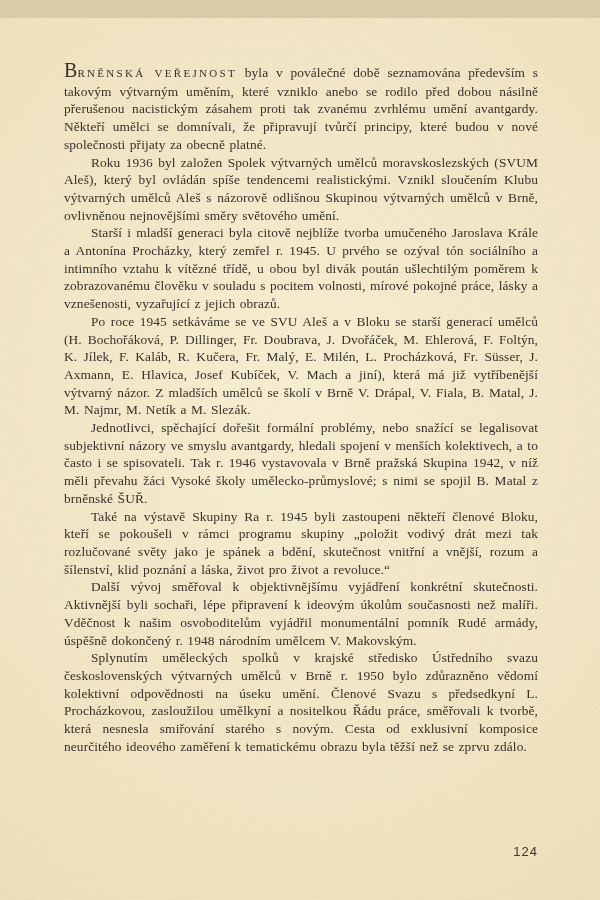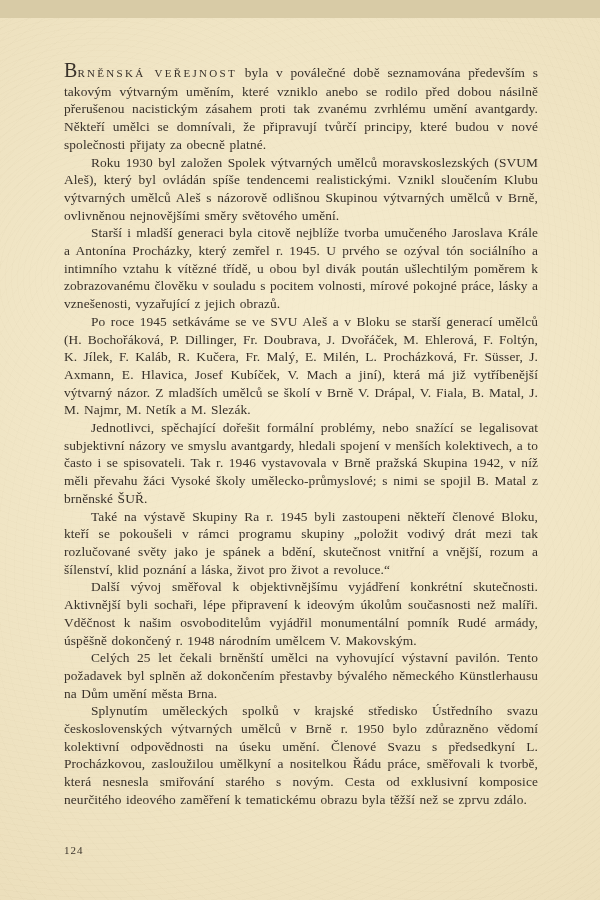--- a/index.html
+++ b/index.html
@@ -47,36 +47,35 @@
   }
   .lead-caps {
     font-size: 11px;
     letter-spacing: 2.3px;
   }
   .page-number {
     position: absolute;
     top: 826px;
     left: 64px;
     width: 474px;
-    text-align: left;
-    font-family: Liberation Serif, serif;
-    font-size: 11px;
+    text-align: right;
+    font-family: Liberation Sans, sans-serif;
+    font-size: 13px;
     letter-spacing: 1px;
     color: #3c352c;
   }
 </style>
 </head>
 <body>
 
 <div class="page">
   <div class="text-block">
     <p class="opening"><span class="initial">B</span><span class="lead-caps">RNĚNSKÁ VEŘEJNOST</span><span> byla v poválečné době seznamována především s takovým výtvarným uměním, které vzniklo anebo se rodilo před dobou násilně přerušenou nacistickým zásahem proti tak zvanému zvrhlému umění avantgardy. Někteří umělci se domnívali, že připravují tvůrčí principy, které budou v nové společnosti přijaty za obecně platné.</span></p>
-    <p>Roku 1930 byl založen Spolek výtvarných umělců moravskoslezských (SVUM Aleš), který byl ovládán spíše tendencemi realistickými. Vznikl sloučením Klubu výtvarných umělců Aleš s názorově odlišnou Skupinou výtvarných umělců v Brně, ovlivněnou nejnovějšími směry světového umění.</p>
+    <p>Roku 1936 byl založen Spolek výtvarných umělců moravskoslezských (SVUM Aleš), který byl ovládán spíše tendencemi realistickými. Vznikl sloučením Klubu výtvarných umělců Aleš s názorově odlišnou Skupinou výtvarných umělců v Brně, ovlivněnou nejnovějšími směry světového umění.</p>
     <p>Starší i mladší generaci byla citově nejblíže tvorba umučeného Jaroslava Krále a Antonína Procházky, který zemřel r. 1945. U prvého se ozýval tón sociálního a intimního vztahu k vítězné třídě, u obou byl divák poután ušlechtilým poměrem k zobrazovanému člověku v souladu s pocitem volnosti, mírové pokojné práce, lásky a vznešenosti, vyzařující z jejich obrazů.</p>
     <p>Po roce 1945 setkáváme se ve SVU Aleš a v Bloku se starší generací umělců (H. Bochořáková, P. Dillinger, Fr. Doubrava, J. Dvořáček, M. Ehlerová, F. Foltýn, K. Jílek, F. Kaláb, R. Kučera, Fr. Malý, E. Milén, L. Procházková, Fr. Süsser, J. Axmann, E. Hlavica, Josef Kubíček, V. Mach a jiní), která má již vytříbenější výtvarný názor. Z mladších umělců se školí v Brně V. Drápal, V. Fiala, B. Matal, J. M. Najmr, M. Netík a M. Slezák.</p>
     <p>Jednotlivci, spěchající dořešit formální problémy, nebo snažící se legalisovat subjektivní názory ve smyslu avantgardy, hledali spojení v menších kolektivech, a to často i se spisovateli. Tak r. 1946 vystavovala v Brně pražská Skupina 1942, v níž měli převahu žáci Vysoké školy umělecko-průmyslové; s nimi se spojil B. Matal z brněnské ŠUŘ.</p>
     <p>Také na výstavě Skupiny Ra r. 1945 byli zastoupeni někteří členové Bloku, kteří se pokoušeli v rámci programu skupiny „položit vodivý drát mezi tak rozlučované světy jako je spánek a bdění, skutečnost vnitřní a vnější, rozum a šílenství, klid poznání a láska, život pro život a revoluce.“</p>
     <p>Další vývoj směřoval k objektivnějšímu vyjádření konkrétní skutečnosti. Aktivnější byli sochaři, lépe připravení k ideovým úkolům současnosti než malíři. Vděčnost k našim osvoboditelům vyjádřil monumentální pomník Rudé armády, úspěšně dokončený r. 1948 národním umělcem V. Makovským.</p>
-    <p>Celých 25 let čekali brněnští umělci na vyhovující výstavní pavilón. Tento požadavek byl splněn až dokončením přestavby bývalého německého Künstlerhausu na Dům umění města Brna.</p>
     <p>Splynutím uměleckých spolků v krajské středisko Ústředního svazu československých výtvarných umělců v Brně r. 1950 bylo zdůrazněno vědomí kolektivní odpovědnosti na úseku umění. Členové Svazu s předsedkyní L. Procházkovou, zasloužilou umělkyní a nositelkou Řádu práce, směřovali k tvorbě, která nesnesla smiřování starého s novým. Cesta od exklusivní komposice neurčitého ideového zaměření k tematickému obrazu byla těžší než se zprvu zdálo.</p>
   </div>
   <div class="page-number">124</div>
 </div>
 
 </body></html>

